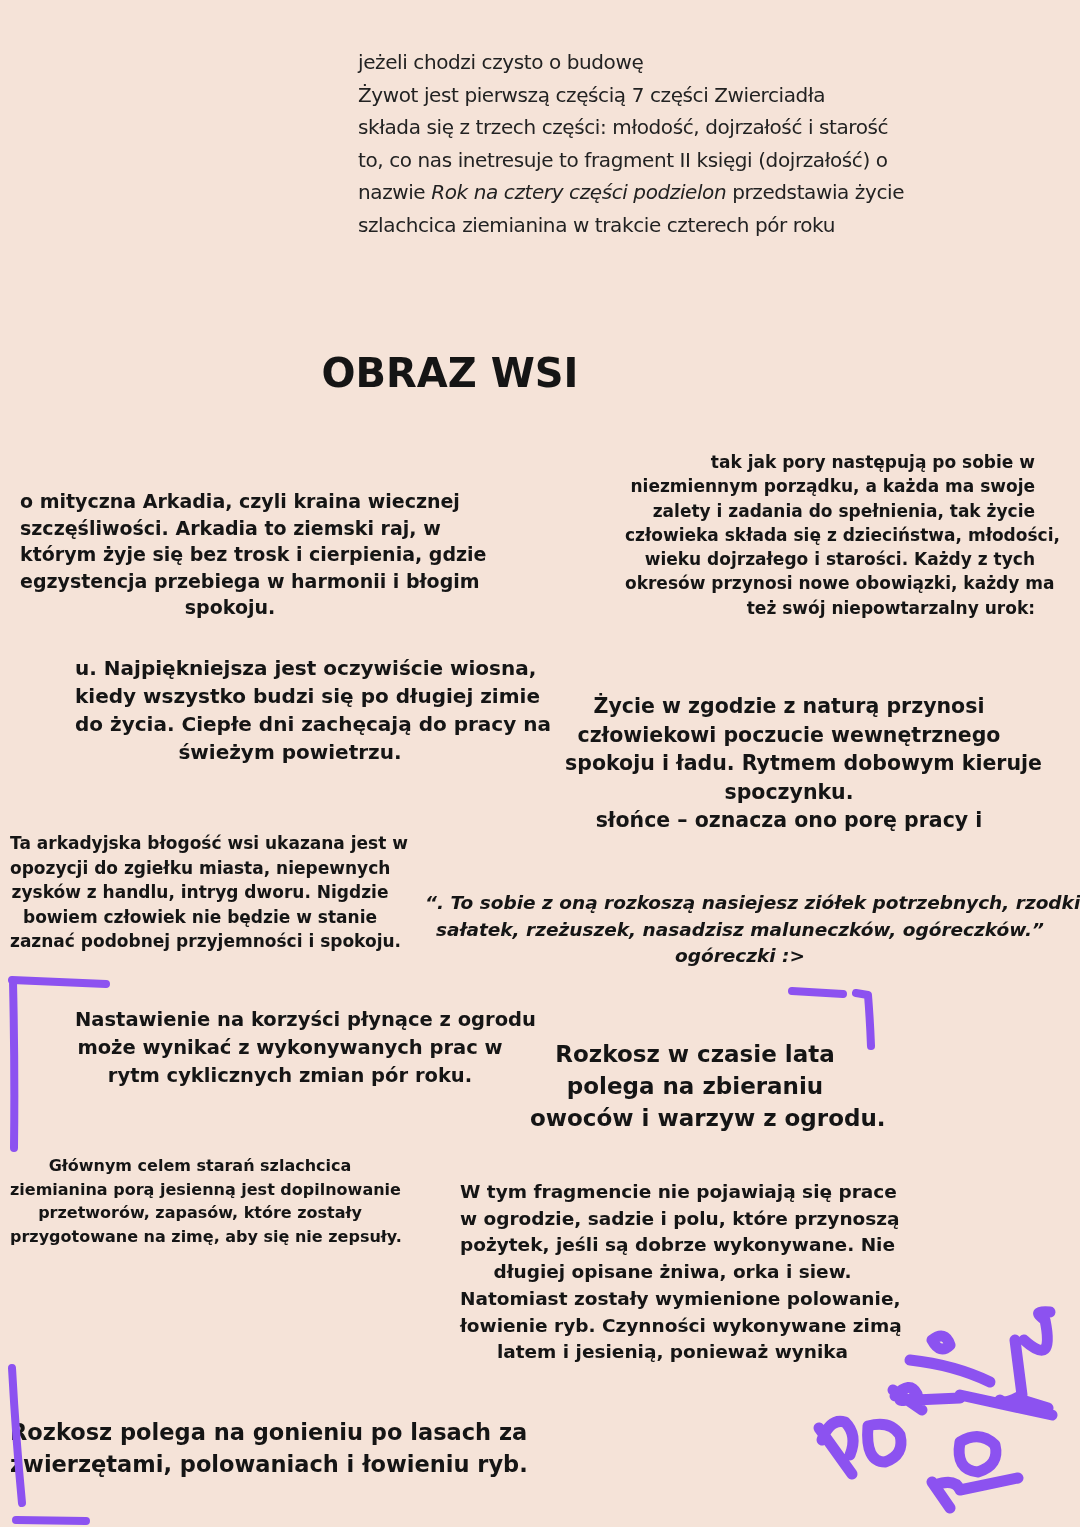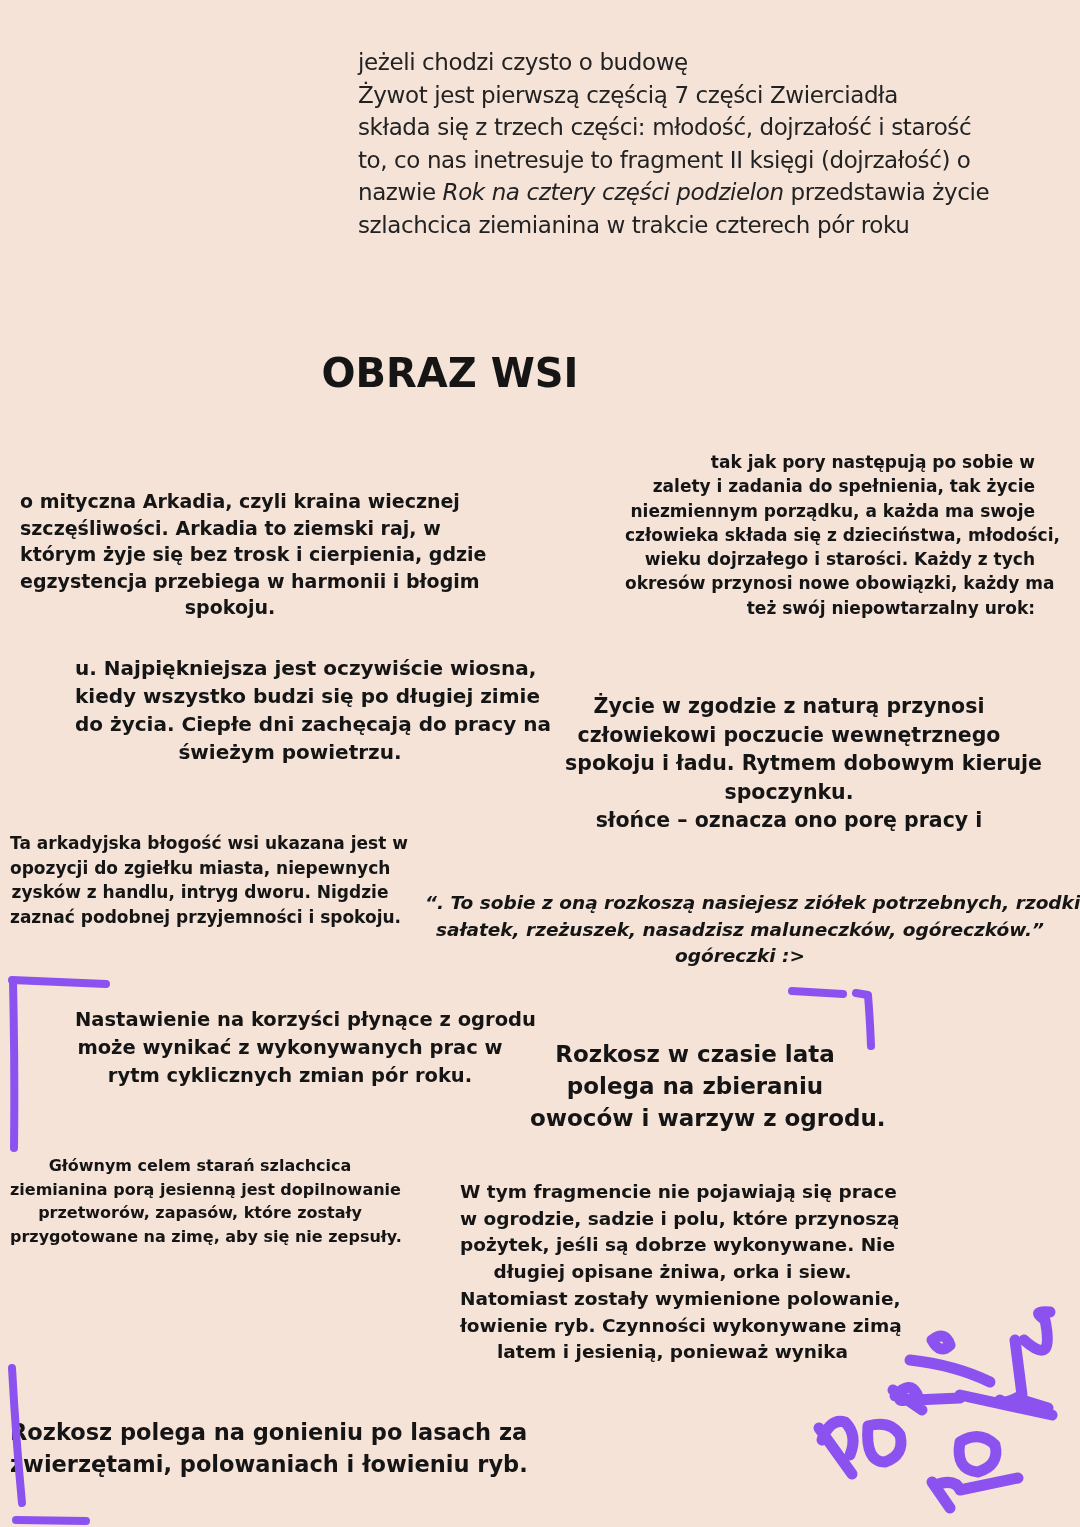--- a/index.html
+++ b/index.html
@@ -8,21 +8,21 @@
       background: #f5e3d8;
       position: relative;
       overflow: hidden;
       font-family: "DejaVu Sans", sans-serif;
       color: #151515;
     }
     .block { position: absolute; text-align: center; font-weight: bold; }
     .intro {
       position: absolute; left: 358px; top: 46px; width: 640px;
       font-family: "DejaVu Sans", sans-serif; font-weight: normal;
-      font-size: 23px; line-height: 32.6px; color: #222; letter-spacing: -0.4px;
+      font-size: 20px; line-height: 32.6px; color: #222; letter-spacing: -0.4px;
     }
     .intro .line { display: block; white-space: nowrap; }
     .intro em { font-style: italic; }
     .title {
       position: absolute; left: 0; width: 900px; top: 350px;
       text-align: center; font-size: 40px; font-weight: bold; letter-spacing: 0px;
     }
     .b1 { left: 20px; top: 488px; width: 420px; font-size: 19px; line-height: 26.5px; }
     .b2 { left: 625px; top: 450px; width: 410px; font-size: 17px; line-height: 24.3px; text-align: right; }
     .b3 { left: 75px; top: 654px; width: 430px; font-size: 20px; line-height: 28px; }
@@ -54,22 +54,22 @@
 <div class="block b1">
   <span class="line">o mityczna Arkadia, czyli kraina wiecznej</span>
   <span class="line">szczęśliwości. Arkadia to ziemski raj, w</span>
   <span class="line">którym żyje się bez trosk i cierpienia, gdzie</span>
   <span class="line">egzystencja przebiega w harmonii i błogim</span>
   <span class="line">spokoju.</span>
 </div>
 
 <div class="block b2">
   <span class="line">tak jak pory następują po sobie w</span>
+  <span class="line">niezmiennym porządku, a każda ma swoje</span>
   <span class="line">zalety i zadania do spełnienia, tak życie</span>
-  <span class="line">niezmiennym porządku, a każda ma swoje</span>
   <span class="line">człowieka składa się z dzieciństwa, młodości,</span>
   <span class="line">wieku dojrzałego i starości. Każdy z tych</span>
   <span class="line">okresów przynosi nowe obowiązki, każdy ma</span>
   <span class="line">też swój niepowtarzalny urok:</span>
 </div>
 
 <div class="block b3">
   <span class="line">u. Najpiękniejsza jest oczywiście wiosna,</span>
   <span class="line">kiedy wszystko budzi się po długiej zimie</span>
   <span class="line">do życia. Ciepłe dni zachęcają do pracy na</span>
@@ -81,20 +81,21 @@
   <span class="line">człowiekowi poczucie wewnętrznego</span>
   <span class="line">spokoju i ładu. Rytmem dobowym kieruje</span>
   <span class="line">spoczynku.</span>
   <span class="line">słońce – oznacza ono porę pracy i</span>
 </div>
 
 <div class="block b5">
   <span class="line">Ta arkadyjska błogość wsi ukazana jest w</span>
   <span class="line">opozycji do zgiełku miasta, niepewnych</span>
   <span class="line">zysków z handlu, intryg dworu. Nigdzie</span>
+  <span class="line">bowiem człowiek nie będzie w stanie</span>
   <span class="line">zaznać podobnej przyjemności i spokoju.</span>
 </div>
 
 <div class="block b6">
   <span class="line">“. To sobie z oną rozkoszą nasiejesz ziółek potrzebnych, rzodkiewek,</span>
   <span class="line">sałatek, rzeżuszek, nasadzisz maluneczków, ogóreczków.”</span>
   <span class="line">ogóreczki :&gt;</span>
 </div>
 
 <div class="block b7">

